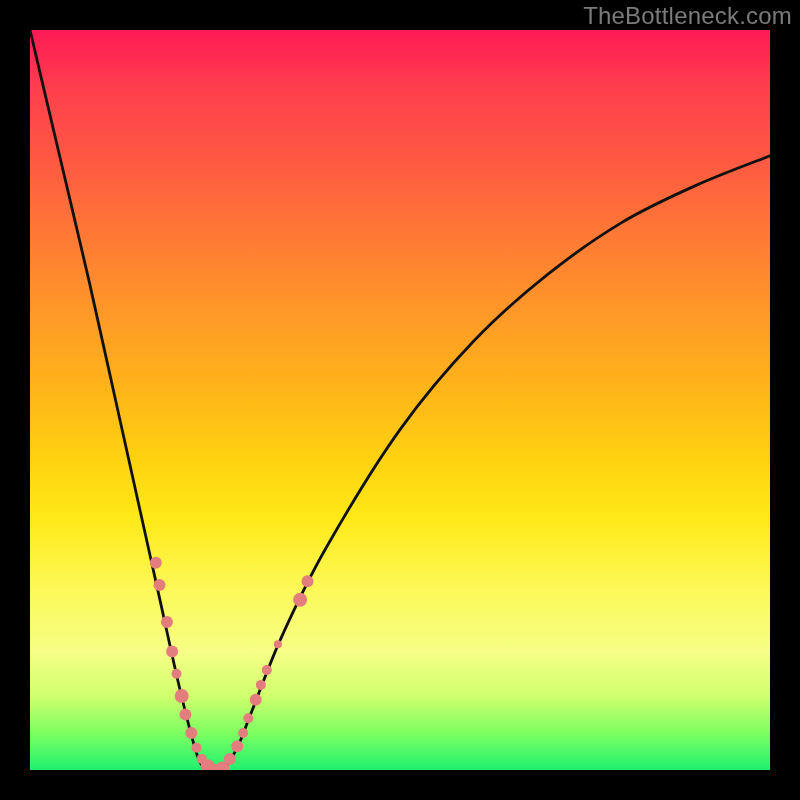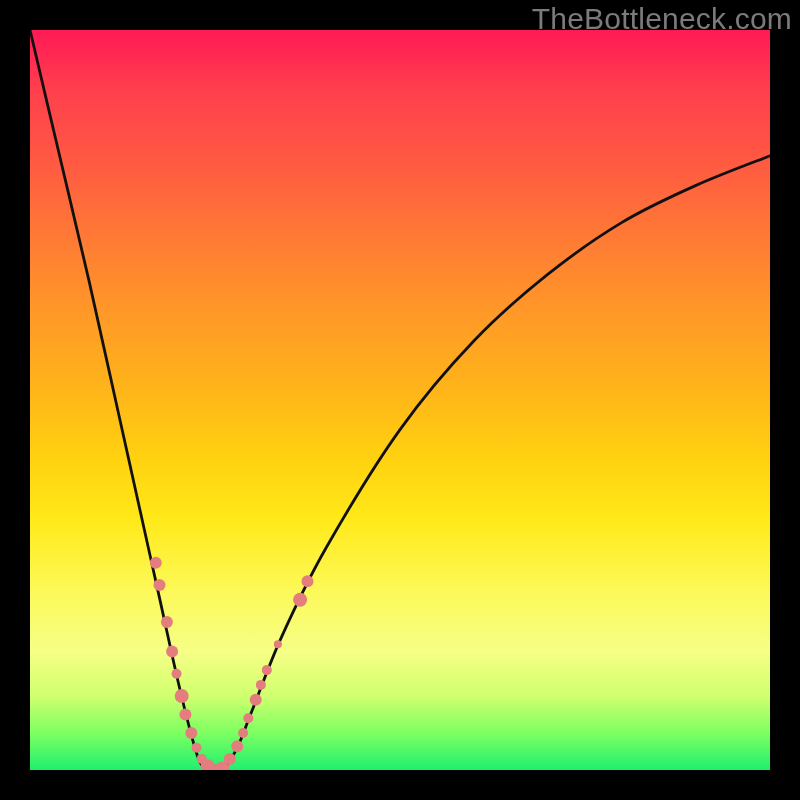--- a/index.html
+++ b/index.html
@@ -15,21 +15,21 @@
     position: relative;
     width: 800px;
     height: 800px;
     background: #000;
   }
   .watermark {
     position: absolute;
     top: 2px;
     right: 8px;
     color: #7b7b7b;
-    font-size: 30px;
+    font-size: 24px;
     font-weight: 500;
     letter-spacing: 0.2px;
     user-select: none;
   }
   .plot {
     position: absolute;
     left: 30px;
     top: 30px;
     width: 740px;
     height: 740px;

